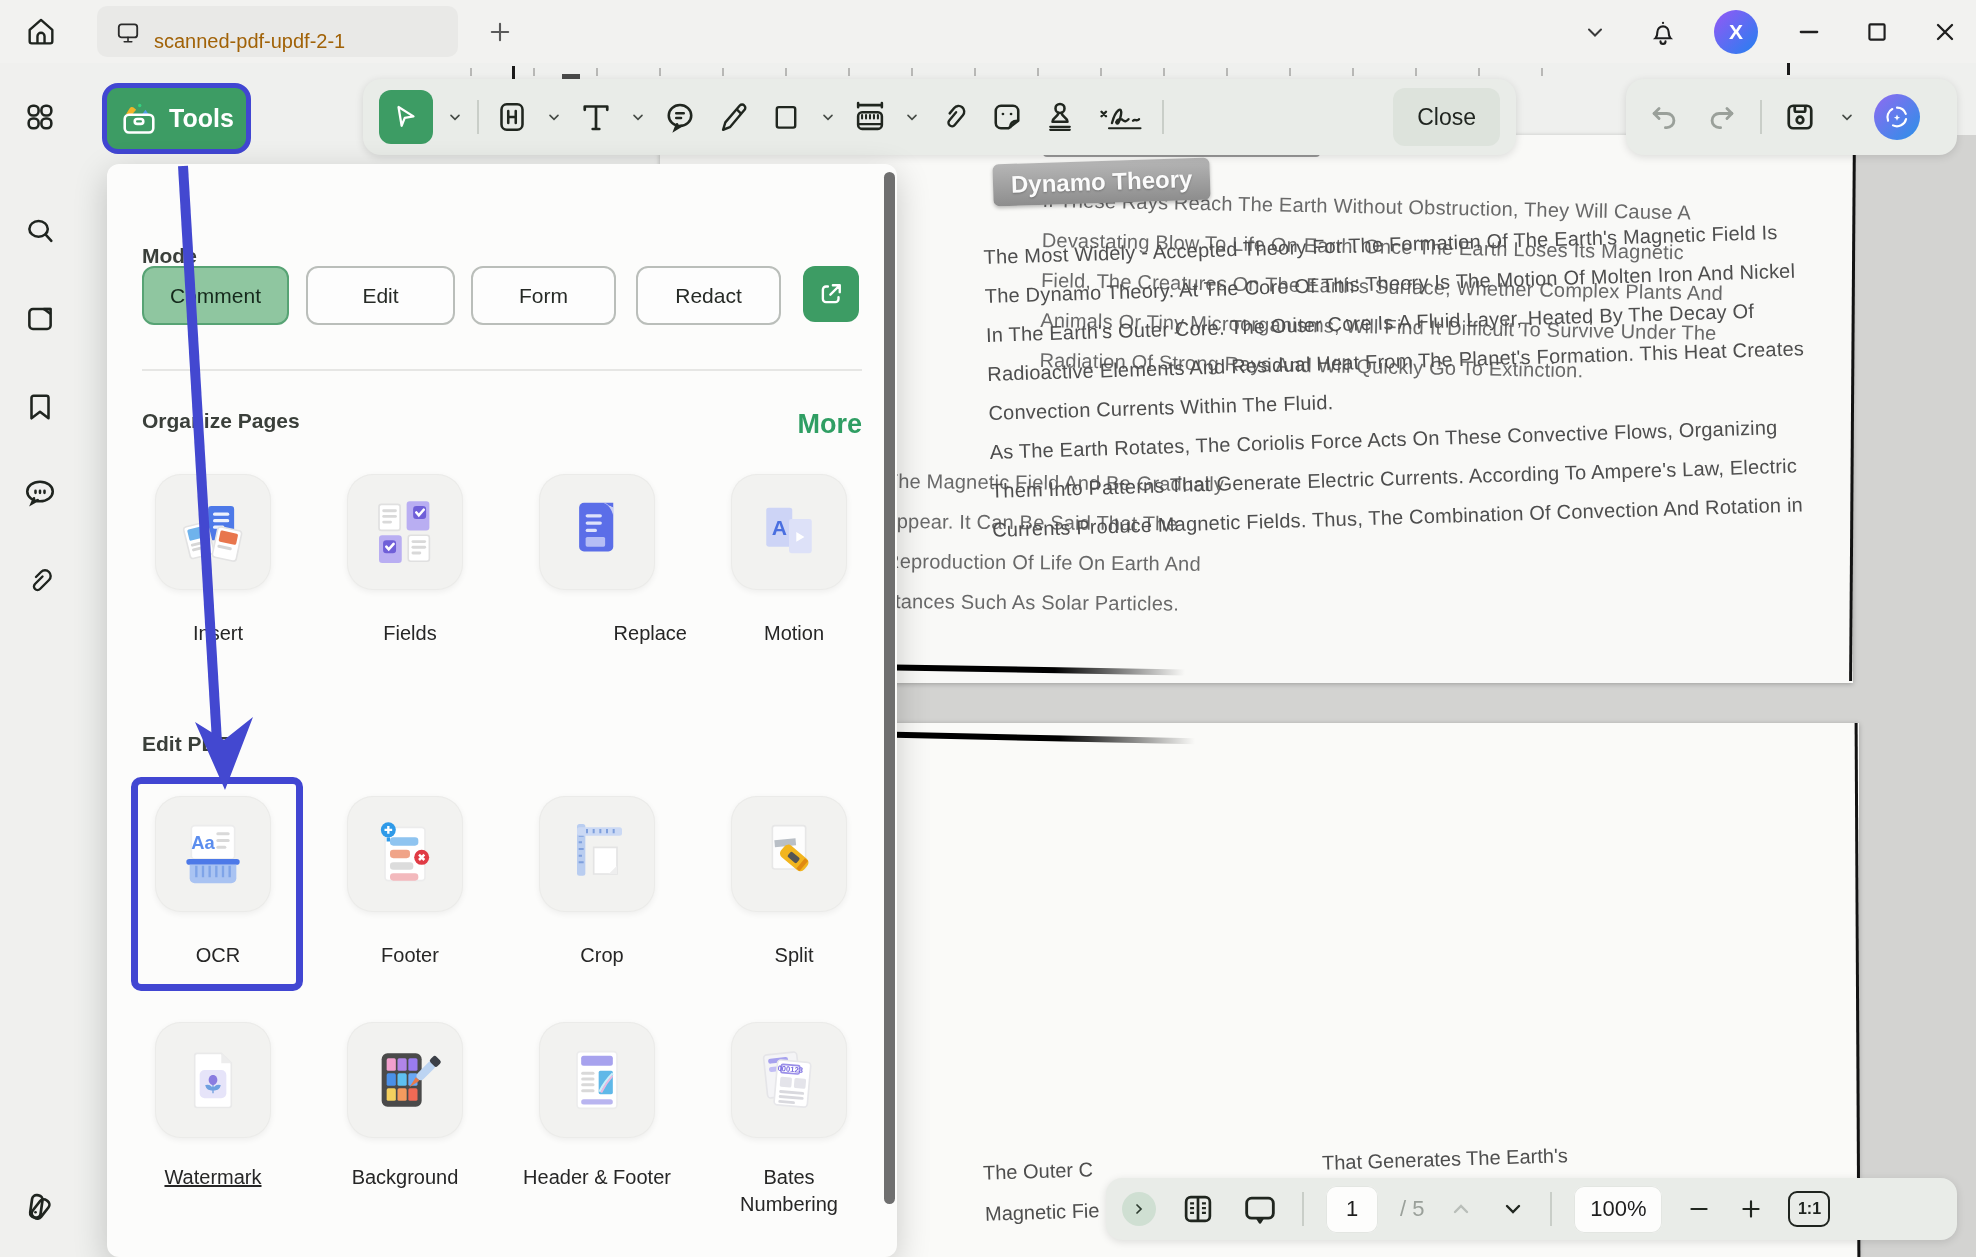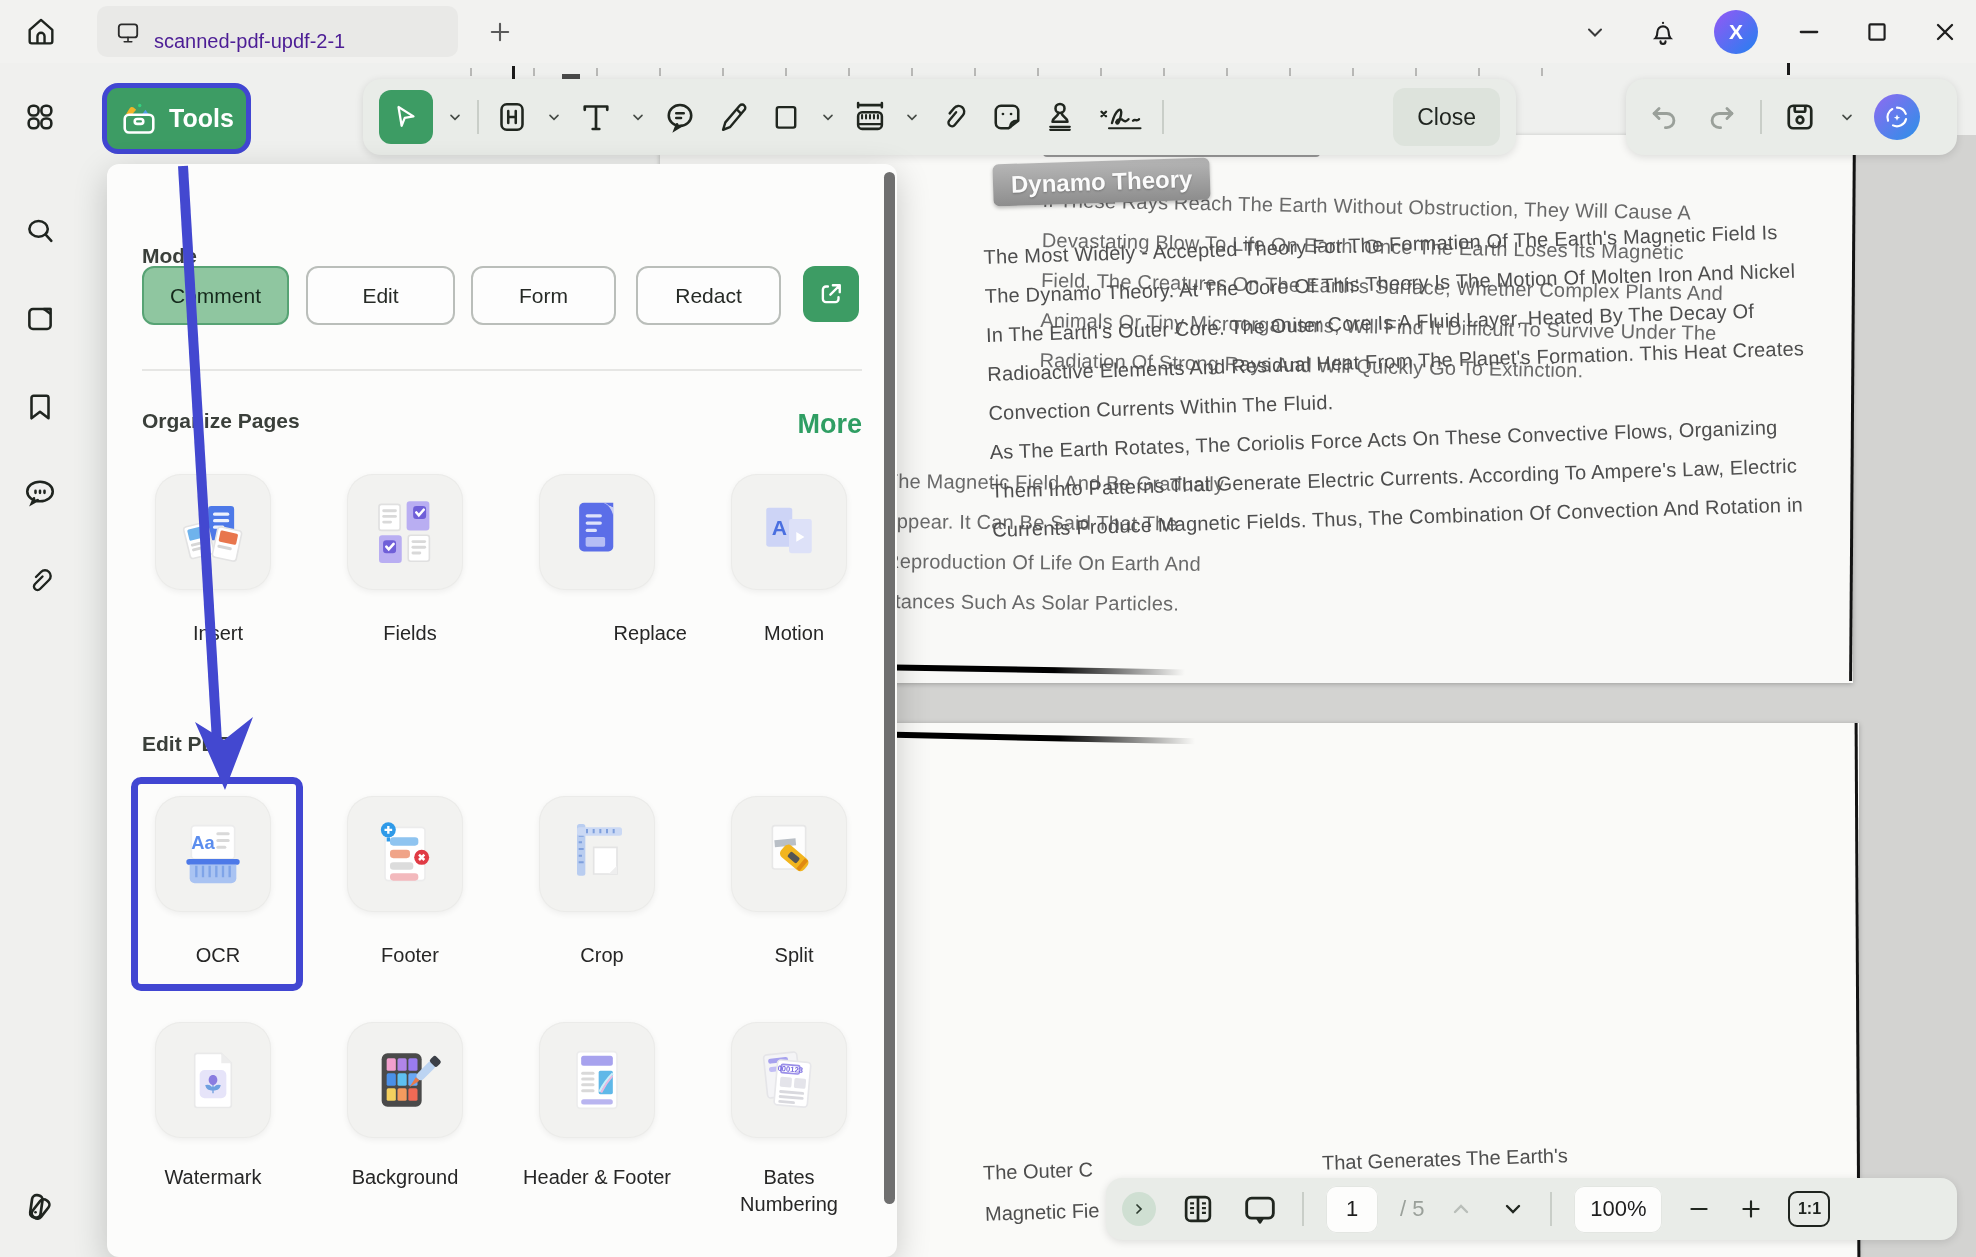--- a/index.html
+++ b/index.html
@@ -4,21 +4,21 @@
 <style>
   html,body{margin:0;padding:0;background:#888;}
   *{box-sizing:border-box;font-family:"Liberation Sans",sans-serif;}
   #stage{position:relative;width:1976px;height:1257px;background:#f0f0ee;overflow:hidden;}
   .abs{position:absolute;}
 
   
   #titlebar{left:0;top:0;width:1976px;height:63px;background:#f2f2f0;}
   .home-btn{left:18px;top:9px;width:46px;height:46px;display:flex;align-items:center;justify-content:center;border-radius:10px;}
   .doc-tab{left:97px;top:6px;width:361px;height:51px;background:#e9e9e7;border-radius:10px;display:flex;align-items:center;padding:0 18px;gap:13px;}
-  .doc-tab .tab-title{font-size:20px;color:#4c1d95;white-space:nowrap;margin-top:20px;}
+  .doc-tab .tab-title{font-size:20px;color:#a16207;white-space:nowrap;margin-top:20px;}
   .newtab-btn{left:482px;top:14px;width:36px;height:36px;display:flex;align-items:center;justify-content:center;}
   .tb-right{right:14px;top:0;height:63px;display:flex;align-items:center;gap:34px;}
   .win-ic{display:flex;align-items:center;justify-content:center;width:34px;height:34px;}
   .avatar{width:44px;height:44px;border-radius:50%;background:linear-gradient(135deg,#8a5cf5 10%,#2e7df0 90%);color:#fff;display:flex;align-items:center;justify-content:center;font-size:21px;font-weight:bold;}
 
   
   #sidebar{left:0;top:63px;width:80px;height:1194px;background:#f0f0ee;}
   .sb-ic{position:absolute;left:18px;width:44px;height:44px;display:flex;align-items:center;justify-content:center;}
 
   
@@ -660,21 +660,21 @@
               <text x="24" y="19.6" font-size="4.6" font-weight="bold" fill="#7a6ce0" text-anchor="middle" font-family="Liberation Sans,sans-serif">000123</text>
               <rect x="18.5" y="23" width="7" height="6" rx="1" fill="#e4e4ea"></rect>
               <rect x="27" y="23" width="7" height="6" rx="1" fill="#e4e4ea"></rect>
               <rect x="18.5" y="31" width="15" height="1.7" rx=".8" fill="#d9d9de"></rect>
               <rect x="18.5" y="34" width="15" height="1.7" rx=".8" fill="#d9d9de"></rect>
               <rect x="18.5" y="37" width="10" height="1.7" rx=".8" fill="#d9d9de"></rect>
             </g>
           </svg>
         </span>
       </div>
-    <div class="tile-label" style="left:26px;top:1000px;width:160px;">Watermark</div>
+    <div class="tile-label" style="left:26px;top:1000px;width:160px;text-decoration:underline;">Watermark</div>
     <div class="tile-label" style="left:218px;top:1000px;width:160px;">Background</div>
     <div class="tile-label" style="left:415px;top:1000px;width:150px;">Header &amp; Footer</div>
     <div class="tile-label" style="left:607px;top:1000px;width:150px;">Bates Numbering</div>
   </div>
 
   <svg class="abs" id="arrow-svg">
     <line x1="183" y1="166" x2="217" y2="742" stroke="#4348d0" stroke-width="10"></line>
     <polygon points="195,722 224,740 253,717 225,790" fill="#4348d0"></polygon>
   </svg>
 

